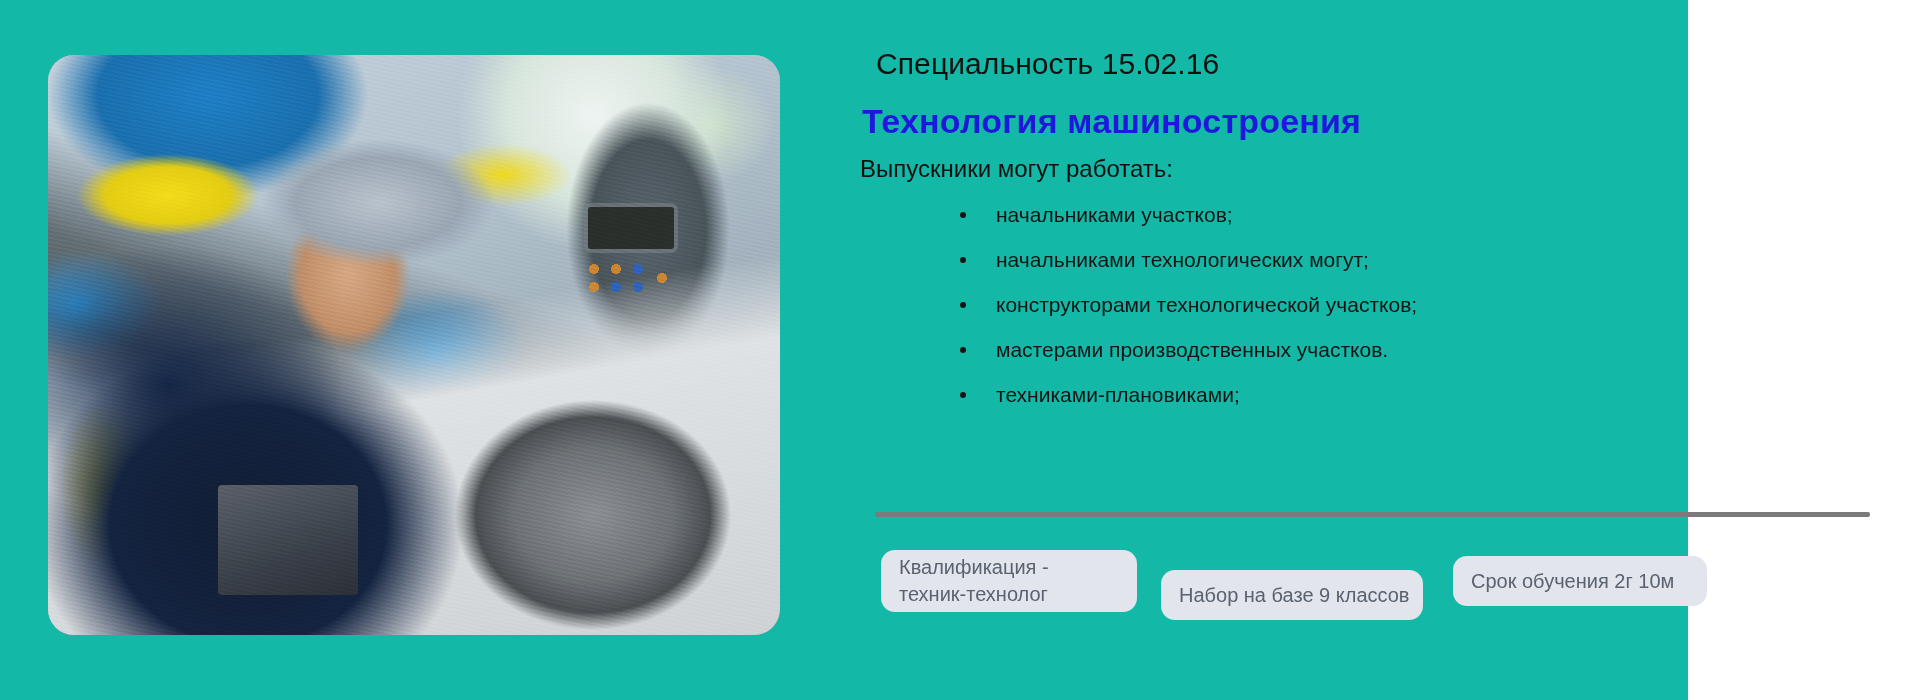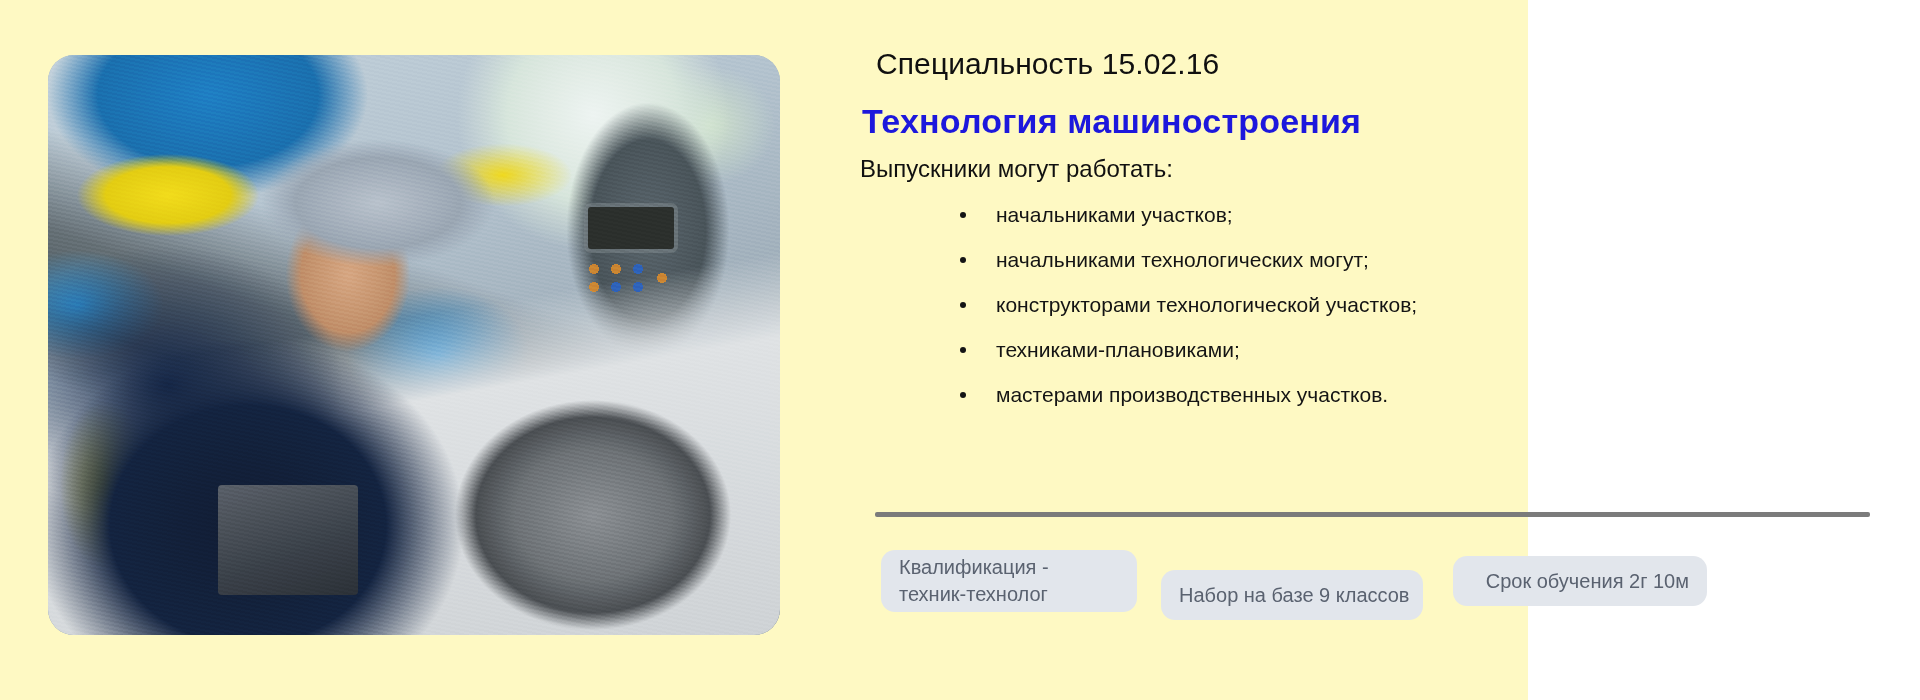--- a/index.html
+++ b/index.html
@@ -10,23 +10,23 @@
   body {
     width: 1920px;
     height: 700px;
     font-family: "Liberation Sans", sans-serif;
     overflow: hidden;
     position: relative;
   }
 
   .slide {
     position: relative;
-    width: 1528px;
+    width: 1688px;
     height: 700px;
-    background: #fef9c3;
+    background: #14b8a6;
   }
 
   
   .photo-wrap {
     position: absolute;
     left: 48px;
     top: 55px;
     width: 732px;
     height: 580px;
     border-radius: 26px;
@@ -208,21 +208,21 @@
     color: #5a6270;
     font-size: 20px;
     line-height: 27px;
     display: flex;
     align-items: center;
     box-sizing: border-box;
     padding: 10px 18px;
   }
   .pill-1 { left: 6px;   top: 0px; width: 256px; height: 62px; }
   .pill-2 { left: 286px; top: 20px; width: 262px; height: 50px; }
-  .pill-3 { left: 578px; top: 6px; width: 254px; height: 50px; justify-content: flex-end; }
+  .pill-3 { left: 578px; top: 6px; width: 254px; height: 50px; }
   .pill-2 .pill-text, .pill-3 .pill-text { white-space: nowrap; }
 </style>
 </head>
 <body>
 
 <div class="slide">
 
   <div class="photo-wrap">
     <div class="photo"></div>
     <div class="console-screen"></div>
@@ -247,25 +247,25 @@
       <li>
         <span class="dot"></span>
         <span>начальниками технологических могут;</span>
       </li>
       <li>
         <span class="dot"></span>
         <span>конструкторами технологической участков;</span>
       </li>
       <li>
         <span class="dot"></span>
+        <span>мастерами производственных участков.</span>
+      </li>
+      <li>
+        <span class="dot"></span>
         <span>техниками-плановиками;</span>
-      </li>
-      <li>
-        <span class="dot"></span>
-        <span>мастерами производственных участков.</span>
       </li>
     </ul>
 
     <div class="divider"></div>
 
     <div class="pills">
       <div class="pill pill-1">
         <span class="pill-text">Квалификация - техник-технолог</span>
       </div>
       <div class="pill pill-2">

